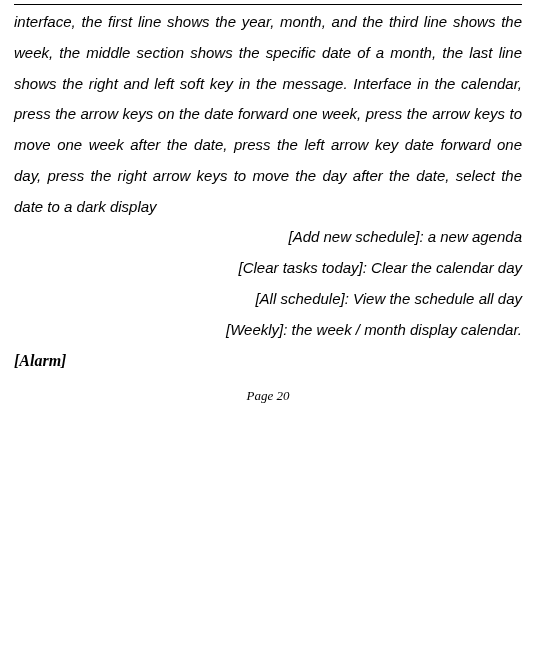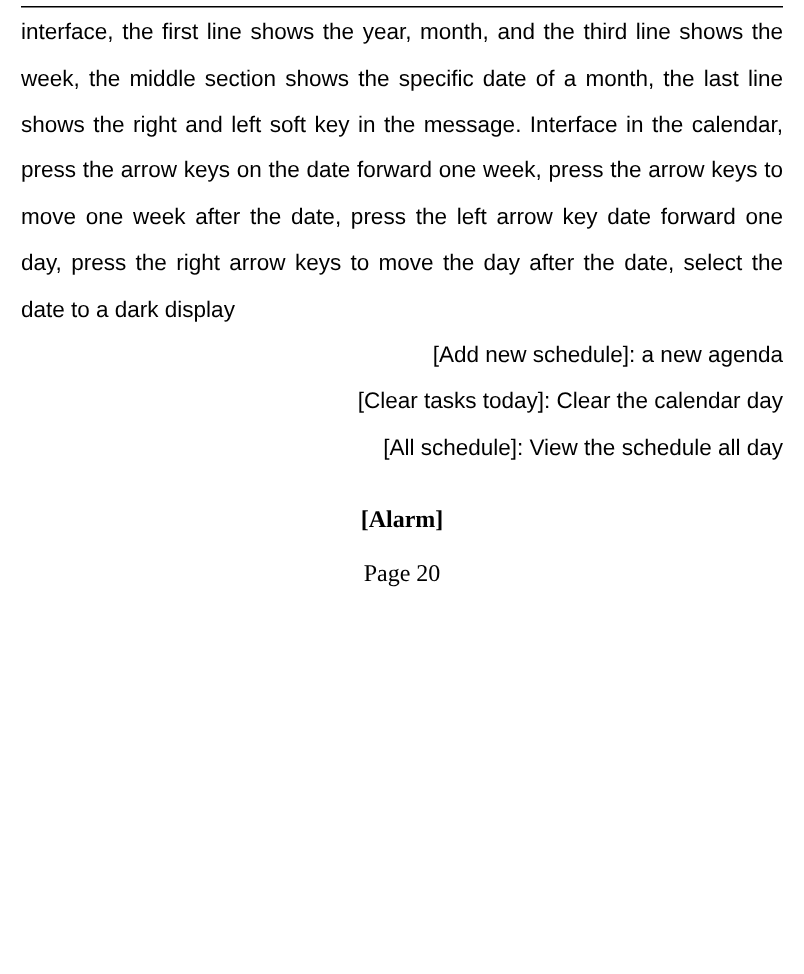--- a/index.html
+++ b/index.html
@@ -1,18 +1,19 @@
 <!DOCTYPE html>
 <html><head>
   <meta charset="utf-8">
   <style>
     * {
       margin: 0;
       padding: 0;
       box-sizing: border-box;
+      font-style: italic;
     }
     body {
       width: 536px;
       height: 649px;
       background: #ffffff;
       font-family: Arial, Helvetica, sans-serif;
       font-size: 15px;
       line-height: 2.05;
       color: #000000;
       padding: 0 14px;
@@ -30,37 +31,37 @@
       text-align: justify;
       text-justify: inter-word;
     }
     .left {
       text-align: right;
     }
     .heading {
       font-family: "Times New Roman", Times, serif;
       font-weight: bold;
       font-size: 16px;
-      text-align: center;
-      margin-top: 16px;
+      text-align: left;
     }
     .footer {
       text-align: center;
       font-family: "Times New Roman", Times, serif;
-      font-size: 16px;
+      font-size: 13px;
       margin-top: 10px;
       line-height: 1.2;
     }
   </style>
 </head>
 <body>
 
 <hr class="page-rule">
 
 <div class="content">
   <p class="justified">interface, the first line shows the year, month, and the third line shows the week, the middle section shows the specific date of a month, the last line shows the right and left soft key in the message. Interface in the calendar, press the arrow keys on the date forward one week, press the arrow keys to move one week after the date, press the left arrow key date forward one day, press the right arrow keys to move the day after the date, select the date to a dark display</p>
   <p class="left">[Add new schedule]: a new agenda</p>
   <p class="left">[Clear tasks today]: Clear the calendar day</p>
   <p class="left">[All schedule]: View the schedule all day</p>
+  <p class="left">[Weekly]: the week / month display calendar.</p>
   <p class="heading">[Alarm]</p>
 </div>
 
 <div class="footer">Page 20</div>
 
 </body></html>

